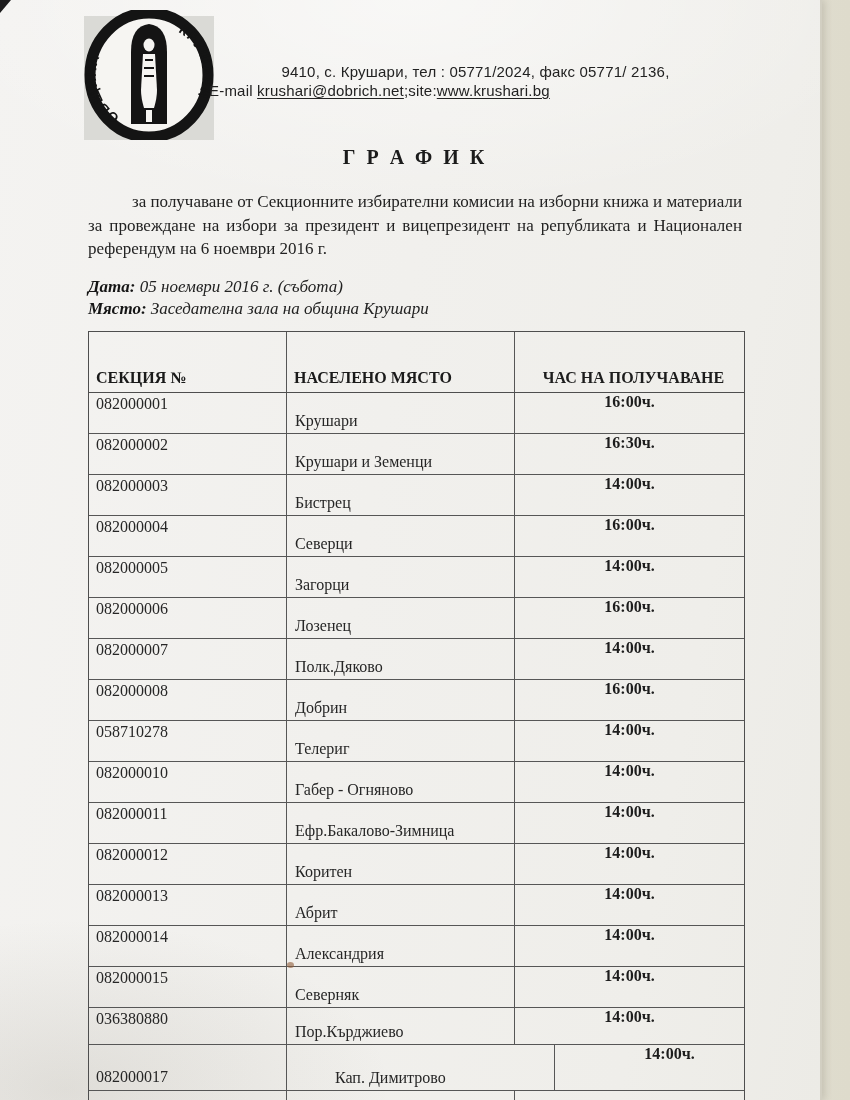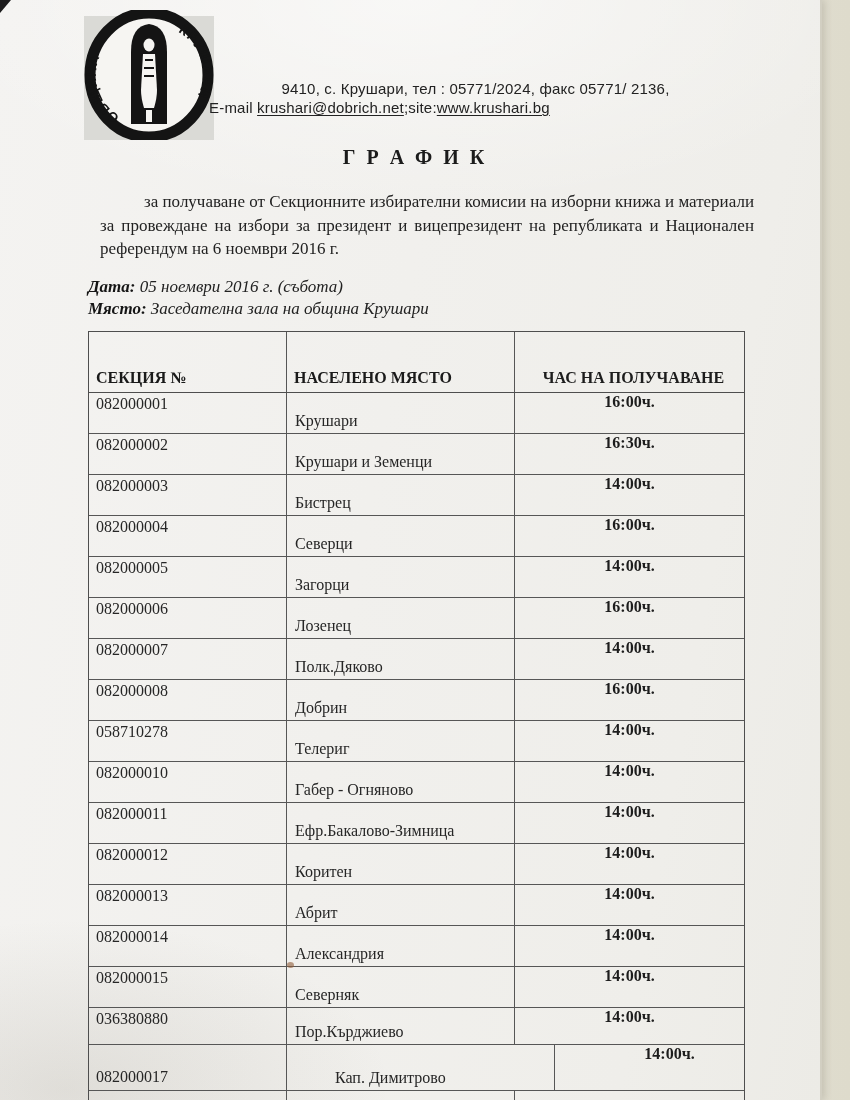--- a/index.html
+++ b/index.html
@@ -34,33 +34,33 @@
   .seal{position:absolute;left:84px;top:10px;width:130px;height:130px;}
   .letterhead{
     position:absolute;left:209px;top:58px;width:533px;
     font-family:"Liberation Sans",sans-serif;
   }
   .muni-line{
     font-weight:bold;font-size:18px;letter-spacing:6px;white-space:nowrap;
     color:#161616;border-bottom:2px solid #1d1d1d;padding-bottom:4px;
   }
   .addr-line{
-    text-align:center;font-size:15px;color:#222;margin-top:22px;letter-spacing:.2px;
+    text-align:center;font-size:15px;color:#222;margin-top:5px;letter-spacing:.2px;
   }
   .mail-line{
     text-align:left;font-size:15px;color:#222;margin-top:2px;letter-spacing:.2px;
   }
   .u{text-decoration:underline;text-underline-offset:2px;}
   
   .doc-title{
     position:absolute;left:88px;top:146px;width:654px;text-align:center;
     font-weight:bold;font-size:20px;letter-spacing:3px;color:#1b1b1b;
   }
   .intro{
-    position:absolute;left:100px;top:190px;width:654px;
+    position:absolute;left:88px;top:190px;width:654px;
     font-size:17px;line-height:23.5px;text-align:justify;text-indent:44px;color:#222;
   }
   .meta{
     position:absolute;left:88px;top:276px;width:654px;
     font-size:17px;line-height:22px;color:#222;font-style:italic;
   }
   .meta b{color:#151515;}
   
   .table{
     position:absolute;left:88px;top:331px;width:655px;

